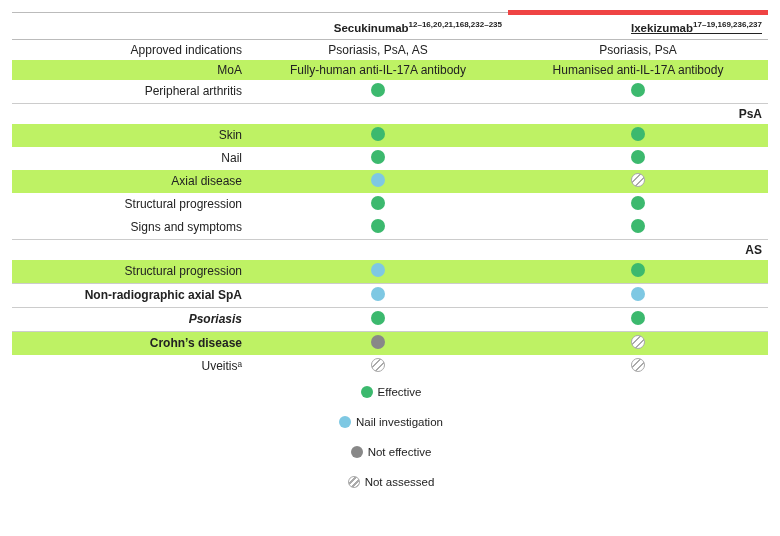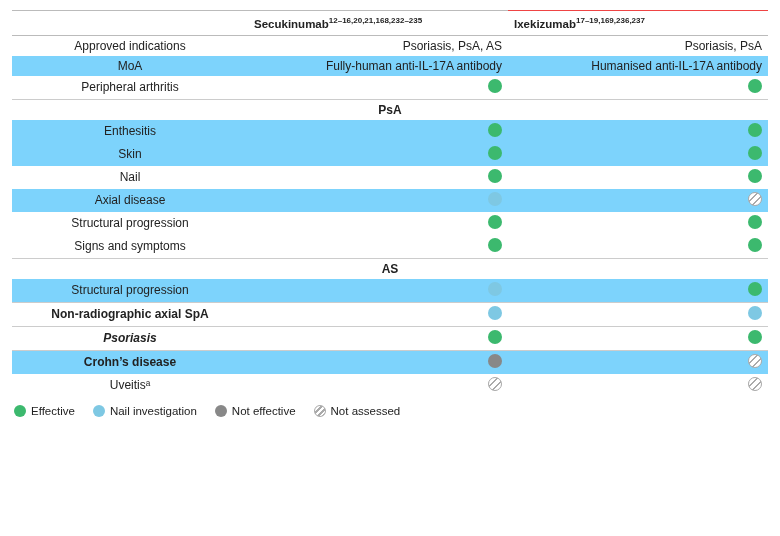--- a/index.html
+++ b/index.html
@@ -12,41 +12,41 @@
       min-height: 536px;
       padding: 10px 12px 10px 12px;
     }
     table {
       width: 100%;
       border-collapse: collapse;
       font-size: 12px;
     }
     th, td {
       padding: 3px 6px;
-      text-align: center;
+      text-align: right;
       vertical-align: middle;
     }
     th {
       font-weight: bold;
       font-size: 11.5px;
-      text-align: left;
+      text-align: right;
       vertical-align: bottom;
       border-bottom: 1px solid #bbb;
       border-top: 1px solid #bbb;
       padding-bottom: 5px;
       padding-top: 5px;
     }
     th.left-col {
       text-align: left;
     }
     td.center-col {
-      text-align: right;
+      text-align: center;
     }
     tr.alt-row td {
-      background: #7dd3fc;
+      background: #bef264;
     }
     sup {
       font-size: 8px;
     }
     .dot-green {
       display: inline-block;
       width: 14px; height: 14px;
       background: #3cb96e;
       border-radius: 50%;
     }
@@ -105,21 +105,21 @@
         #aaa 0px,
         #aaa 2px,
         #fff 2px,
         #fff 4px
       );
       border: 1px solid #aaa;
       vertical-align: middle;
     }
     .legend {
       display: flex;
-      flex-direction: row;
+      flex-direction: column;
       gap: 18px;
       margin-top: 8px;
       font-size: 11.5px;
       align-items: center;
       padding-left: 2px;
     }
     .legend-item {
       display: flex;
       align-items: center;
       gap: 5px;
@@ -134,21 +134,21 @@
 </head>
 <body>
 
 <table>
   <thead>
     <tr>
       <th class="left-col" style="border-top:1px solid #bbb;border-bottom:1px solid #bbb;"></th>
       <th style="width:260px; border-top:1px solid #bbb; border-bottom:1px solid #bbb;">
         <span>Secukinumab</span><sup>12–16,20,21,168,232–235</sup>
       </th>
-      <th style="width:260px; border-top:1px solid #ef4444; border-bottom:1px solid #bbb;">
+      <th style="width:260px; border-top:5px solid #ef4444; border-bottom:1px solid #bbb;text-decoration:underline;">
         <span>Ixekizumab</span><sup>17–19,169,236,237</sup>
       </th>
     </tr>
   </thead>
   <tbody id="table-body">
       <tr>
         <td class="row-label">Approved indications</td>
         <td class="center-col">Psoriasis, PsA, AS</td>
         <td class="center-col">Psoriasis, PsA</td>
       </tr>
@@ -159,25 +159,20 @@
       </tr>
       <tr>
         <td class="row-label">Peripheral arthritis</td>
         <td class="center-col"><span class="dot-green"></span></td>
         <td class="center-col"><span class="dot-green"></span></td>
       </tr>
       <tr>
         <td class="border-top" colspan="3" style="font-weight: bold;">PsA</td>
       </tr>
       <tr class="alt-row">
-        <td class="row-label">Enthesitis</td>
-        <td class="center-col"><span class="dot-green"></span></td>
-        <td class="center-col"><span class="dot-green"></span></td>
-      </tr>
-      <tr class="alt-row">
         <td class="row-label">Skin</td>
         <td class="center-col"><span class="dot-green"></span></td>
         <td class="center-col"><span class="dot-green"></span></td>
       </tr>
       <tr>
         <td class="row-label">Nail</td>
         <td class="center-col"><span class="dot-green"></span></td>
         <td class="center-col"><span class="dot-green"></span></td>
       </tr>
       <tr class="alt-row">

